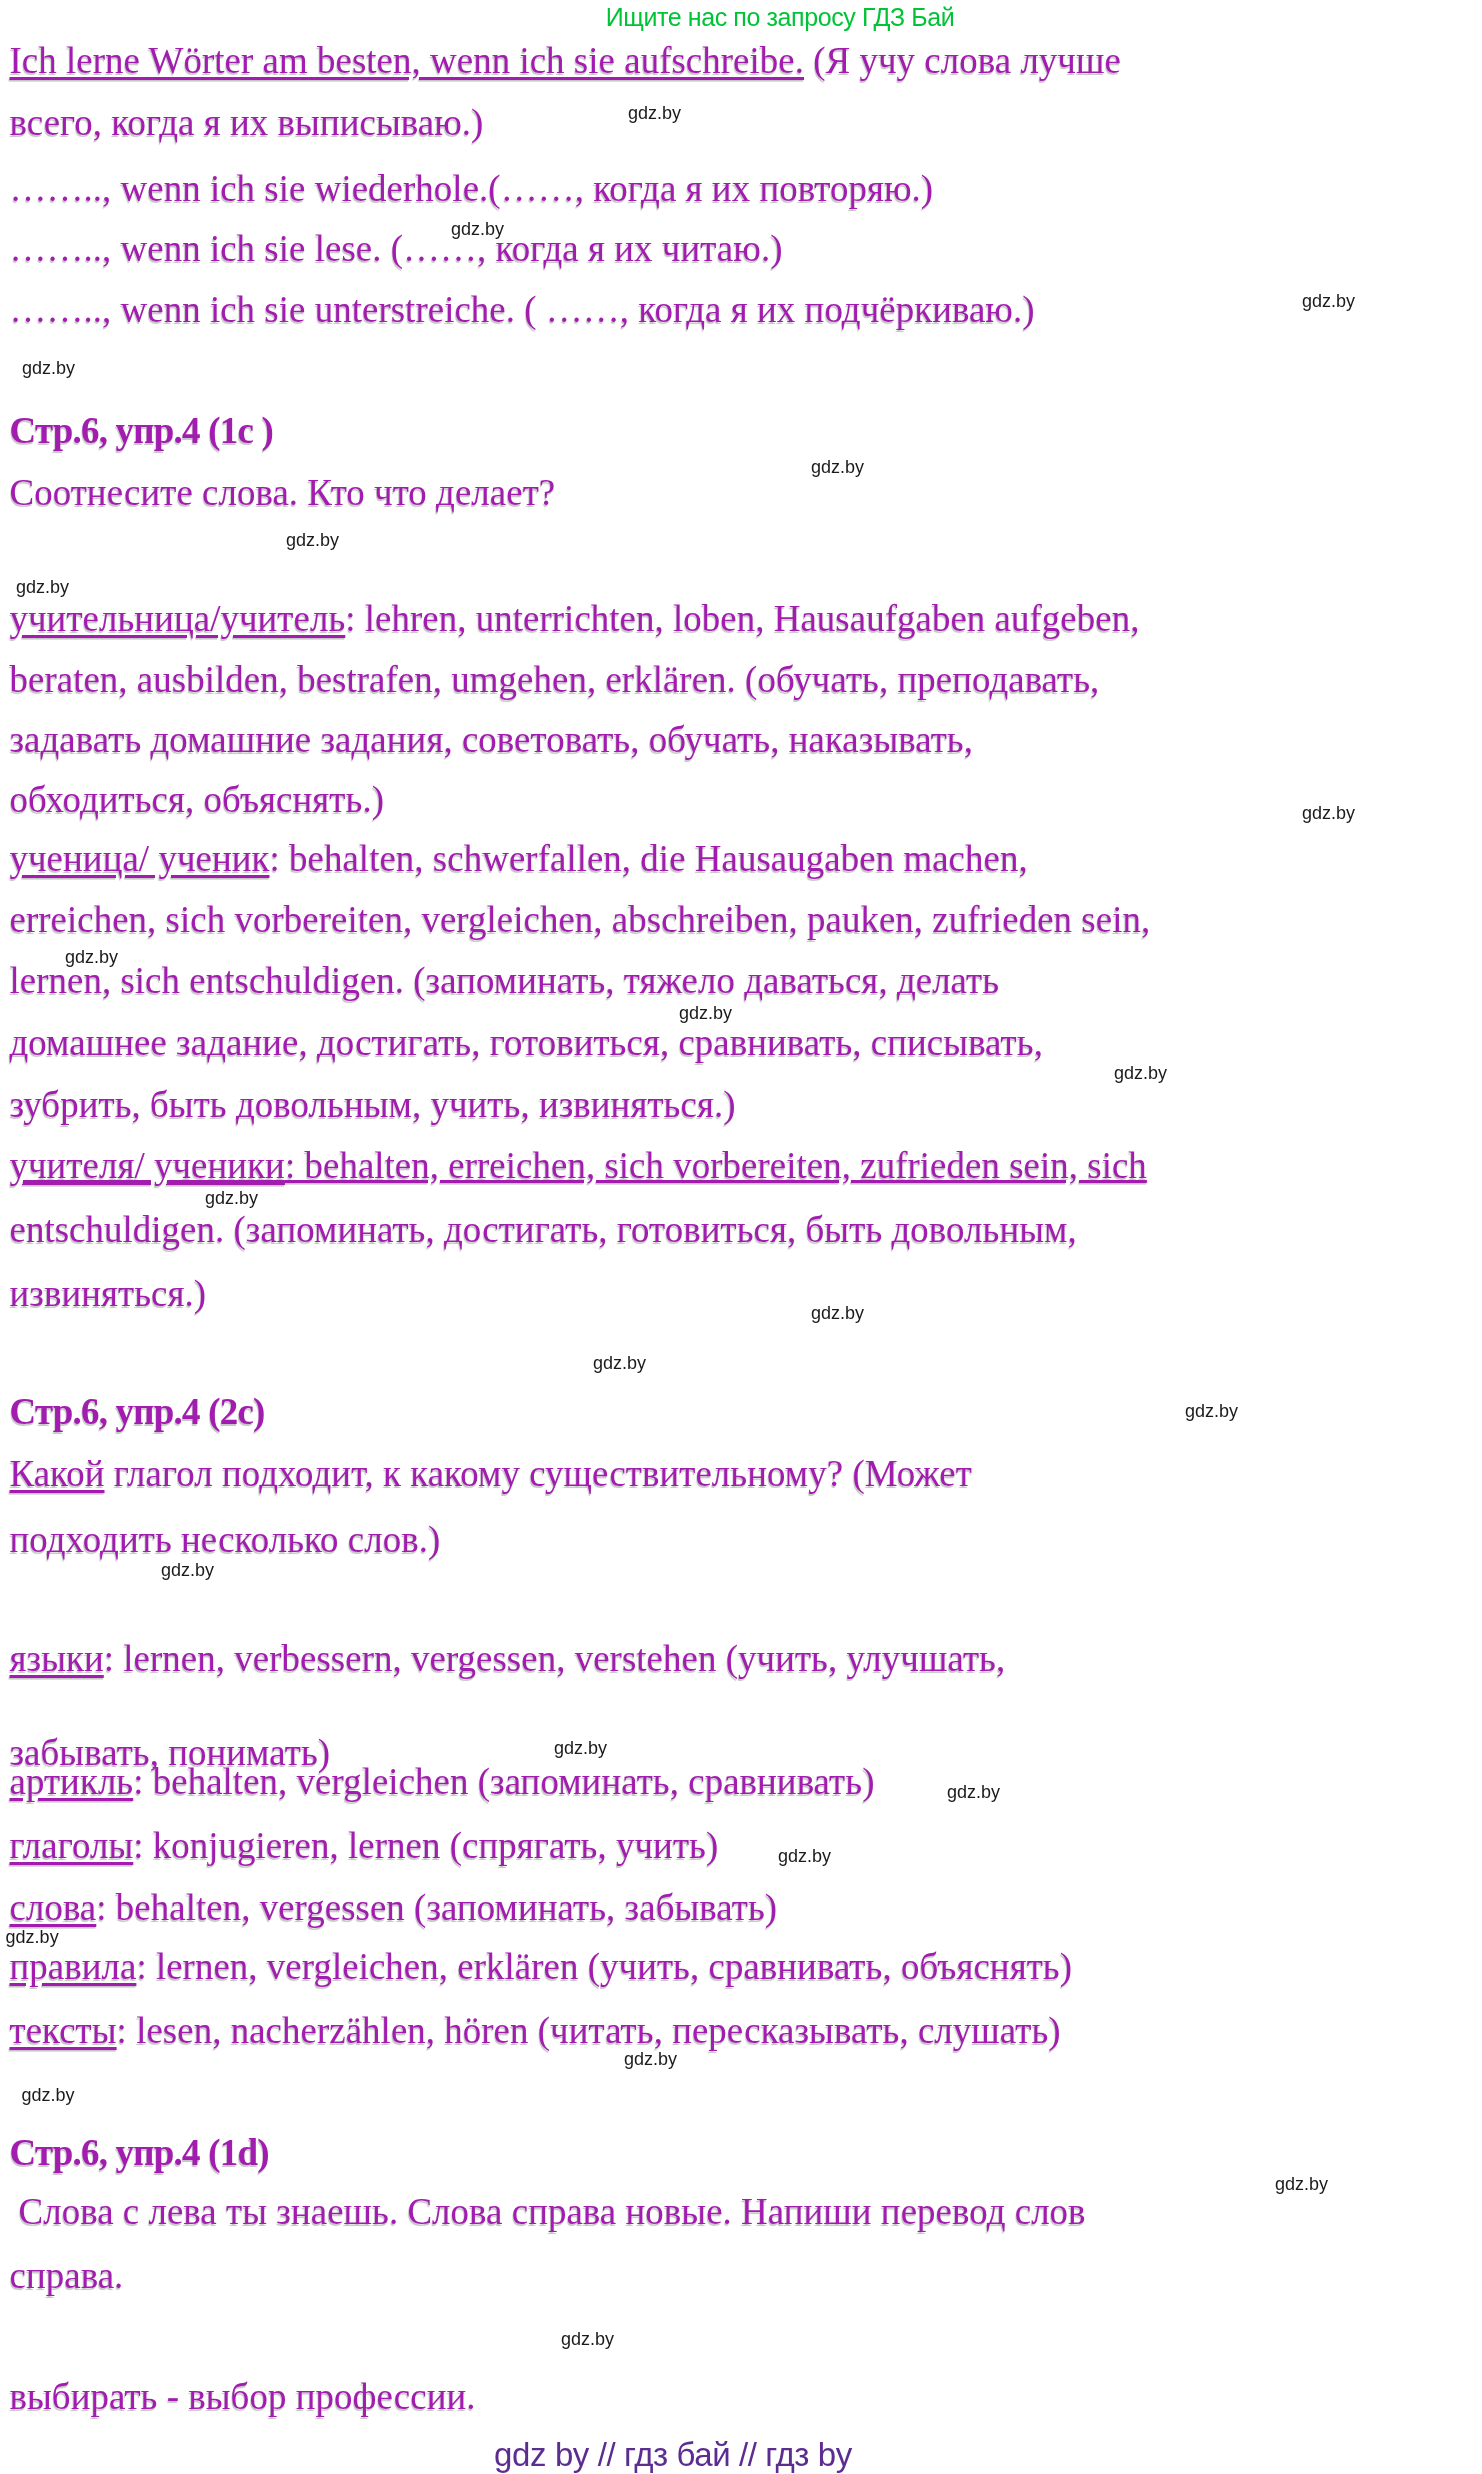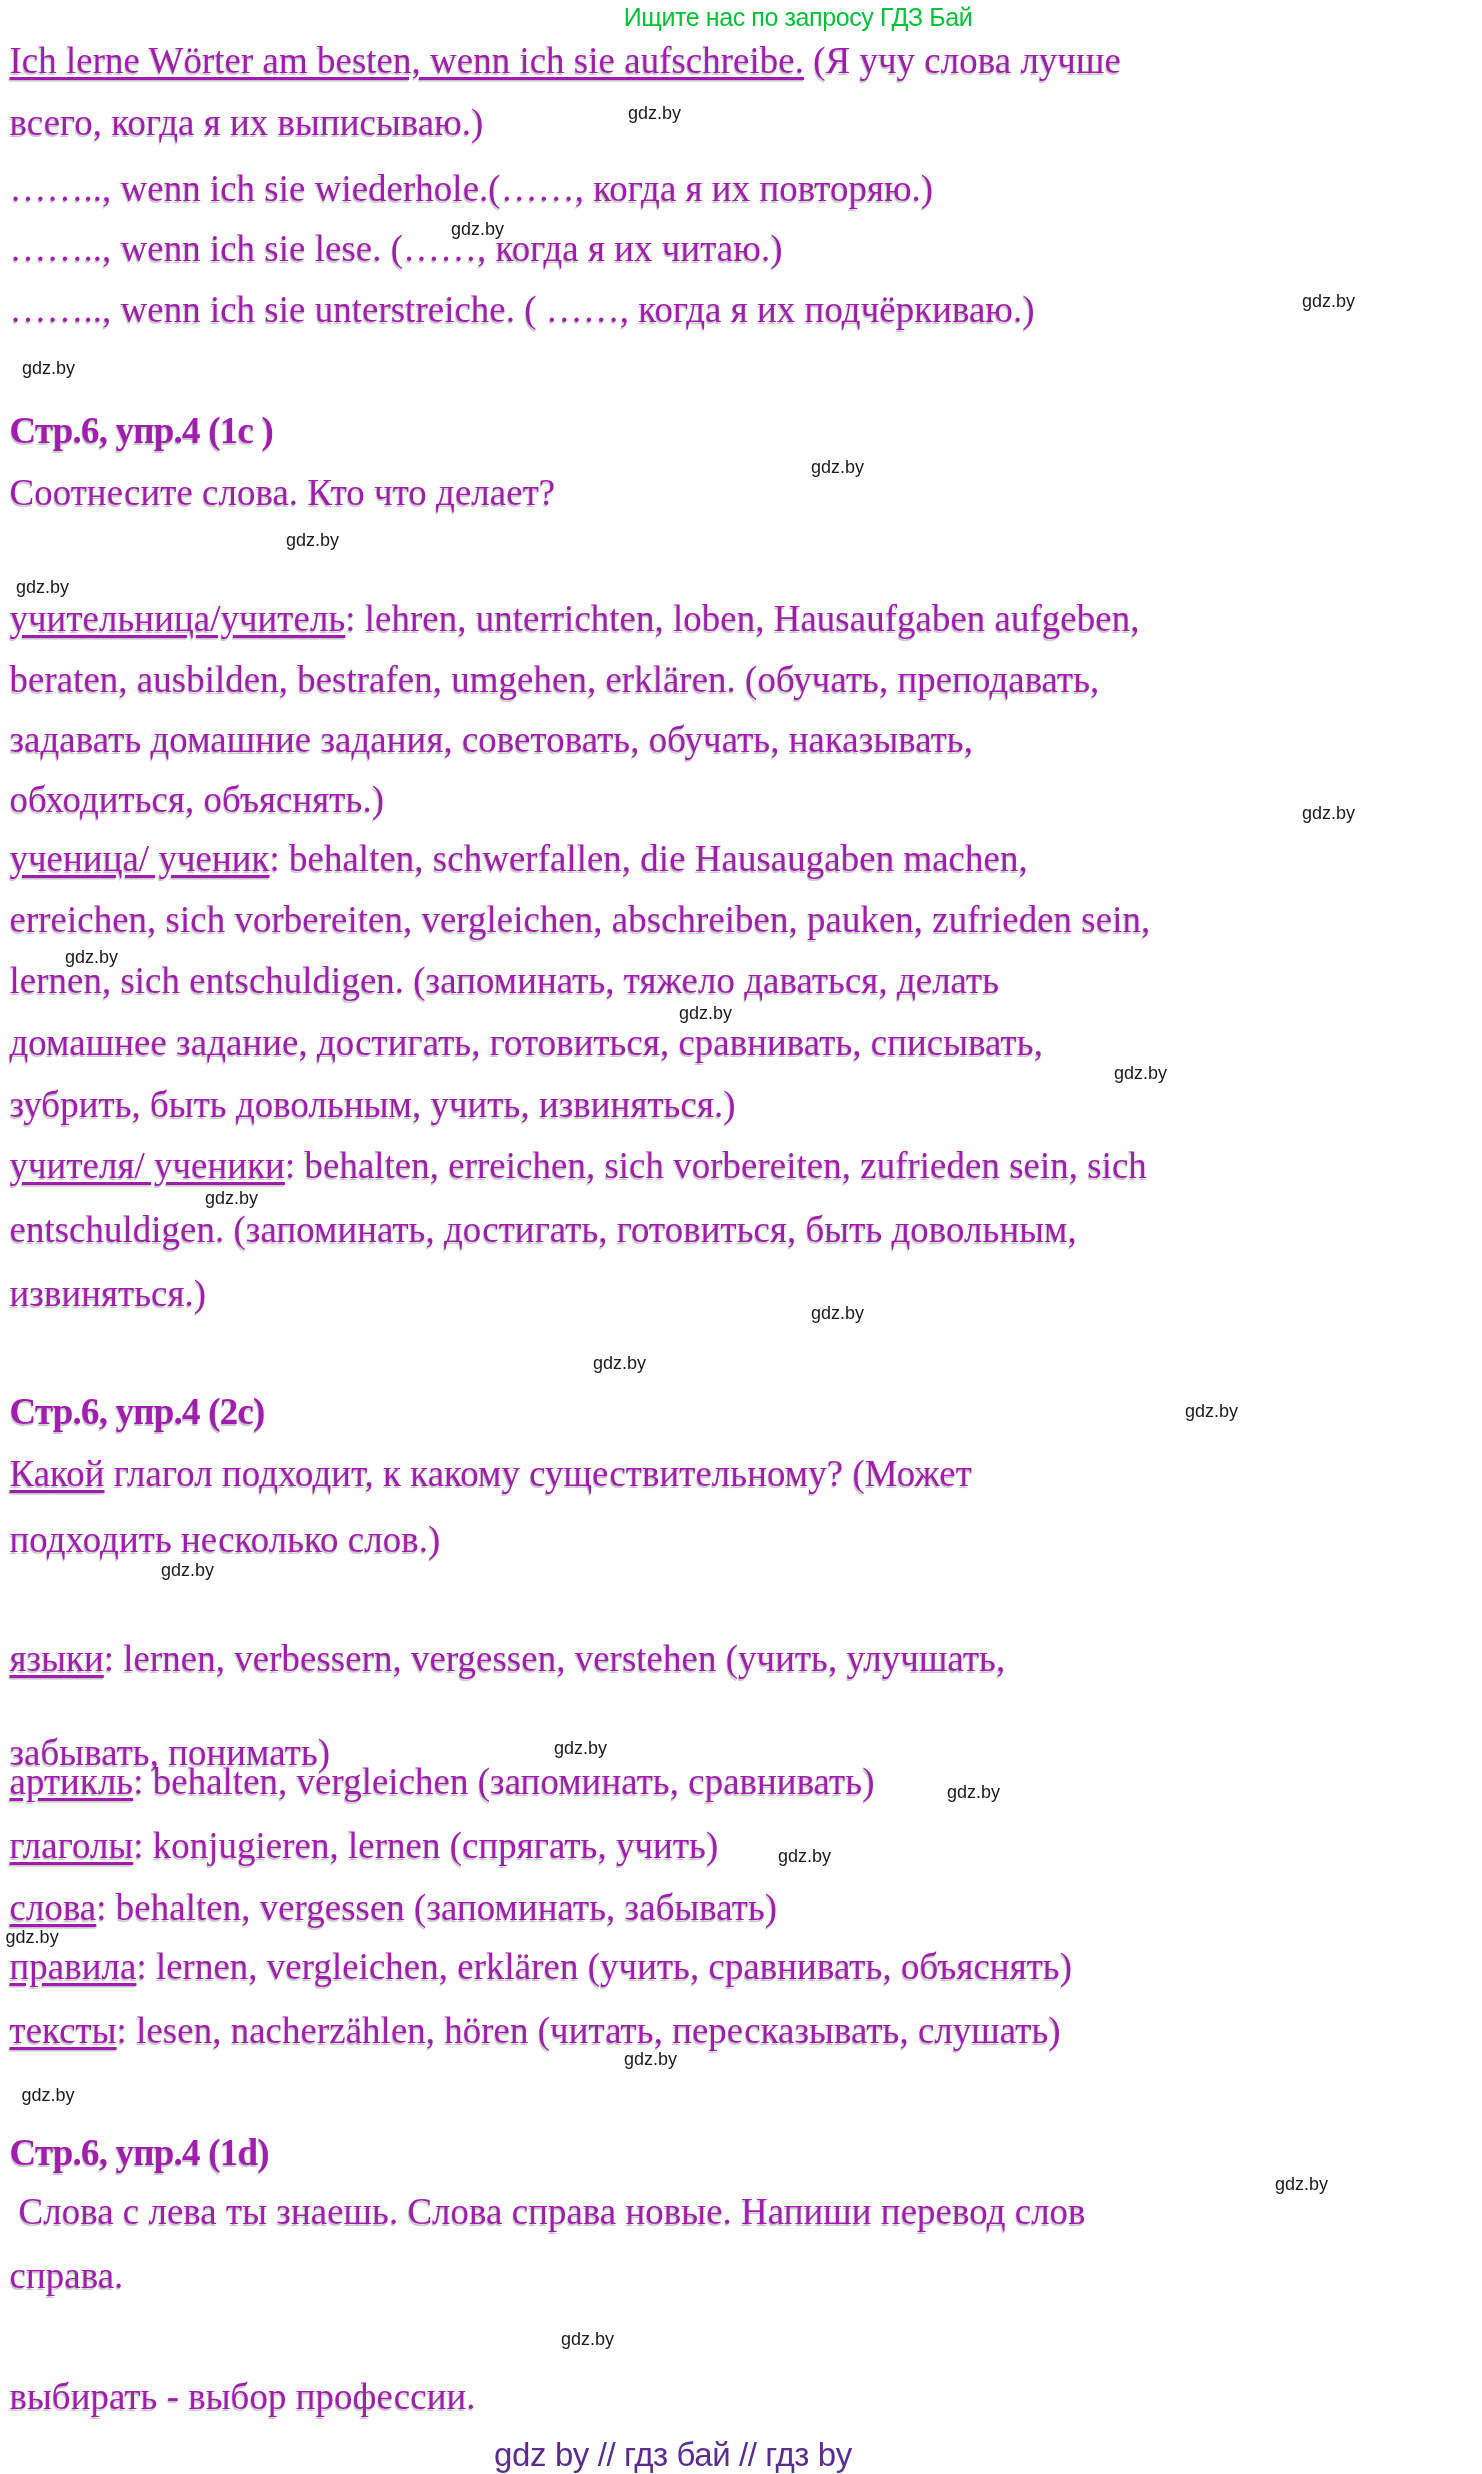--- a/index.html
+++ b/index.html
@@ -6,21 +6,21 @@
   body {
     width: 1483px;
     height: 2475px;
     position: relative;
     overflow: hidden;
     font-family: "Liberation Serif", serif;
   }
   .banner {
     position: absolute;
     top: 3.2px;
-    left: 798px;
+    left: 780px;
     transform: translateX(-50%);
     font-family: "Liberation Sans", sans-serif;
     font-size: 25px;
     letter-spacing: -0.4px;
     white-space: nowrap;
   }
   .line {
     position: absolute;
     left: 9.5px;
     font-size: 37px;
@@ -69,21 +69,21 @@
     <div class="line" style="top: 473px;">Соотнесите слова. Кто что делает?</div>
     <div class="line" style="top: 599px;"><span class="lead">учительница/учитель</span><span>: lehren, unterrichten, loben, Hausaufgaben aufgeben,</span></div>
     <div class="line" style="top: 660px;">beraten, ausbilden, bestrafen, umgehen, erklären. (обучать, преподавать,</div>
     <div class="line" style="top: 720px;">задавать домашние задания, советовать, обучать, наказывать,</div>
     <div class="line" style="top: 780px;">обходиться, объяснять.)</div>
     <div class="line" style="top: 839px;"><span class="lead">ученица/ ученик</span><span>: behalten, schwerfallen, die Hausaugaben machen,</span></div>
     <div class="line" style="top: 900px;">erreichen, sich vorbereiten, vergleichen, abschreiben, pauken, zufrieden sein,</div>
     <div class="line" style="top: 961px;">lernen, sich entschuldigen. (запоминать, тяжело даваться, делать</div>
     <div class="line" style="top: 1023px;">домашнее задание, достигать, готовиться, сравнивать, списывать,</div>
     <div class="line" style="top: 1085px; text-align: right;">зубрить, быть довольным, учить, извиняться.)</div>
-    <div class="line" style="top: 1146px;"><span class="lead">учителя/ ученики</span><span>: behalten, erreichen, sich vorbereiten, zufrieden sein, sich</span></div>
+    <div class="line" style="top: 1146px; text-decoration: underline;"><span class="lead">учителя/ ученики</span><span>: behalten, erreichen, sich vorbereiten, zufrieden sein, sich</span></div>
     <div class="line" style="top: 1210px;">entschuldigen. (запоминать, достигать, готовиться, быть довольным,</div>
     <div class="line" style="top: 1274px;">извиняться.)</div>
     <div class="line heading" style="top: 1392px;">Стр.6, упр.4 (2c)</div>
     <div class="line" style="top: 1454px;"><span class="lead">Какой</span><span> глагол подходит, к какому существительному? (Может</span></div>
     <div class="line" style="top: 1520px;">подходить несколько слов.)</div>
     <div class="line" style="top: 1639px;"><span class="lead">языки</span><span>: lernen, verbessern, vergessen, verstehen (учить, улучшать,</span></div>
     <div class="line" style="top: 1701px; margin-top: 32px;">забывать, понимать)</div>
     <div class="line" style="top: 1762px;"><span class="lead">артикль</span><span>: behalten, vergleichen (запоминать, сравнивать)</span></div>
     <div class="line" style="top: 1826px;"><span class="lead">глаголы</span><span>: konjugieren, lernen (спрягать, учить)</span></div>
     <div class="line" style="top: 1888px;"><span class="lead">слова</span><span>: behalten, vergessen (запоминать, забывать)</span></div>

